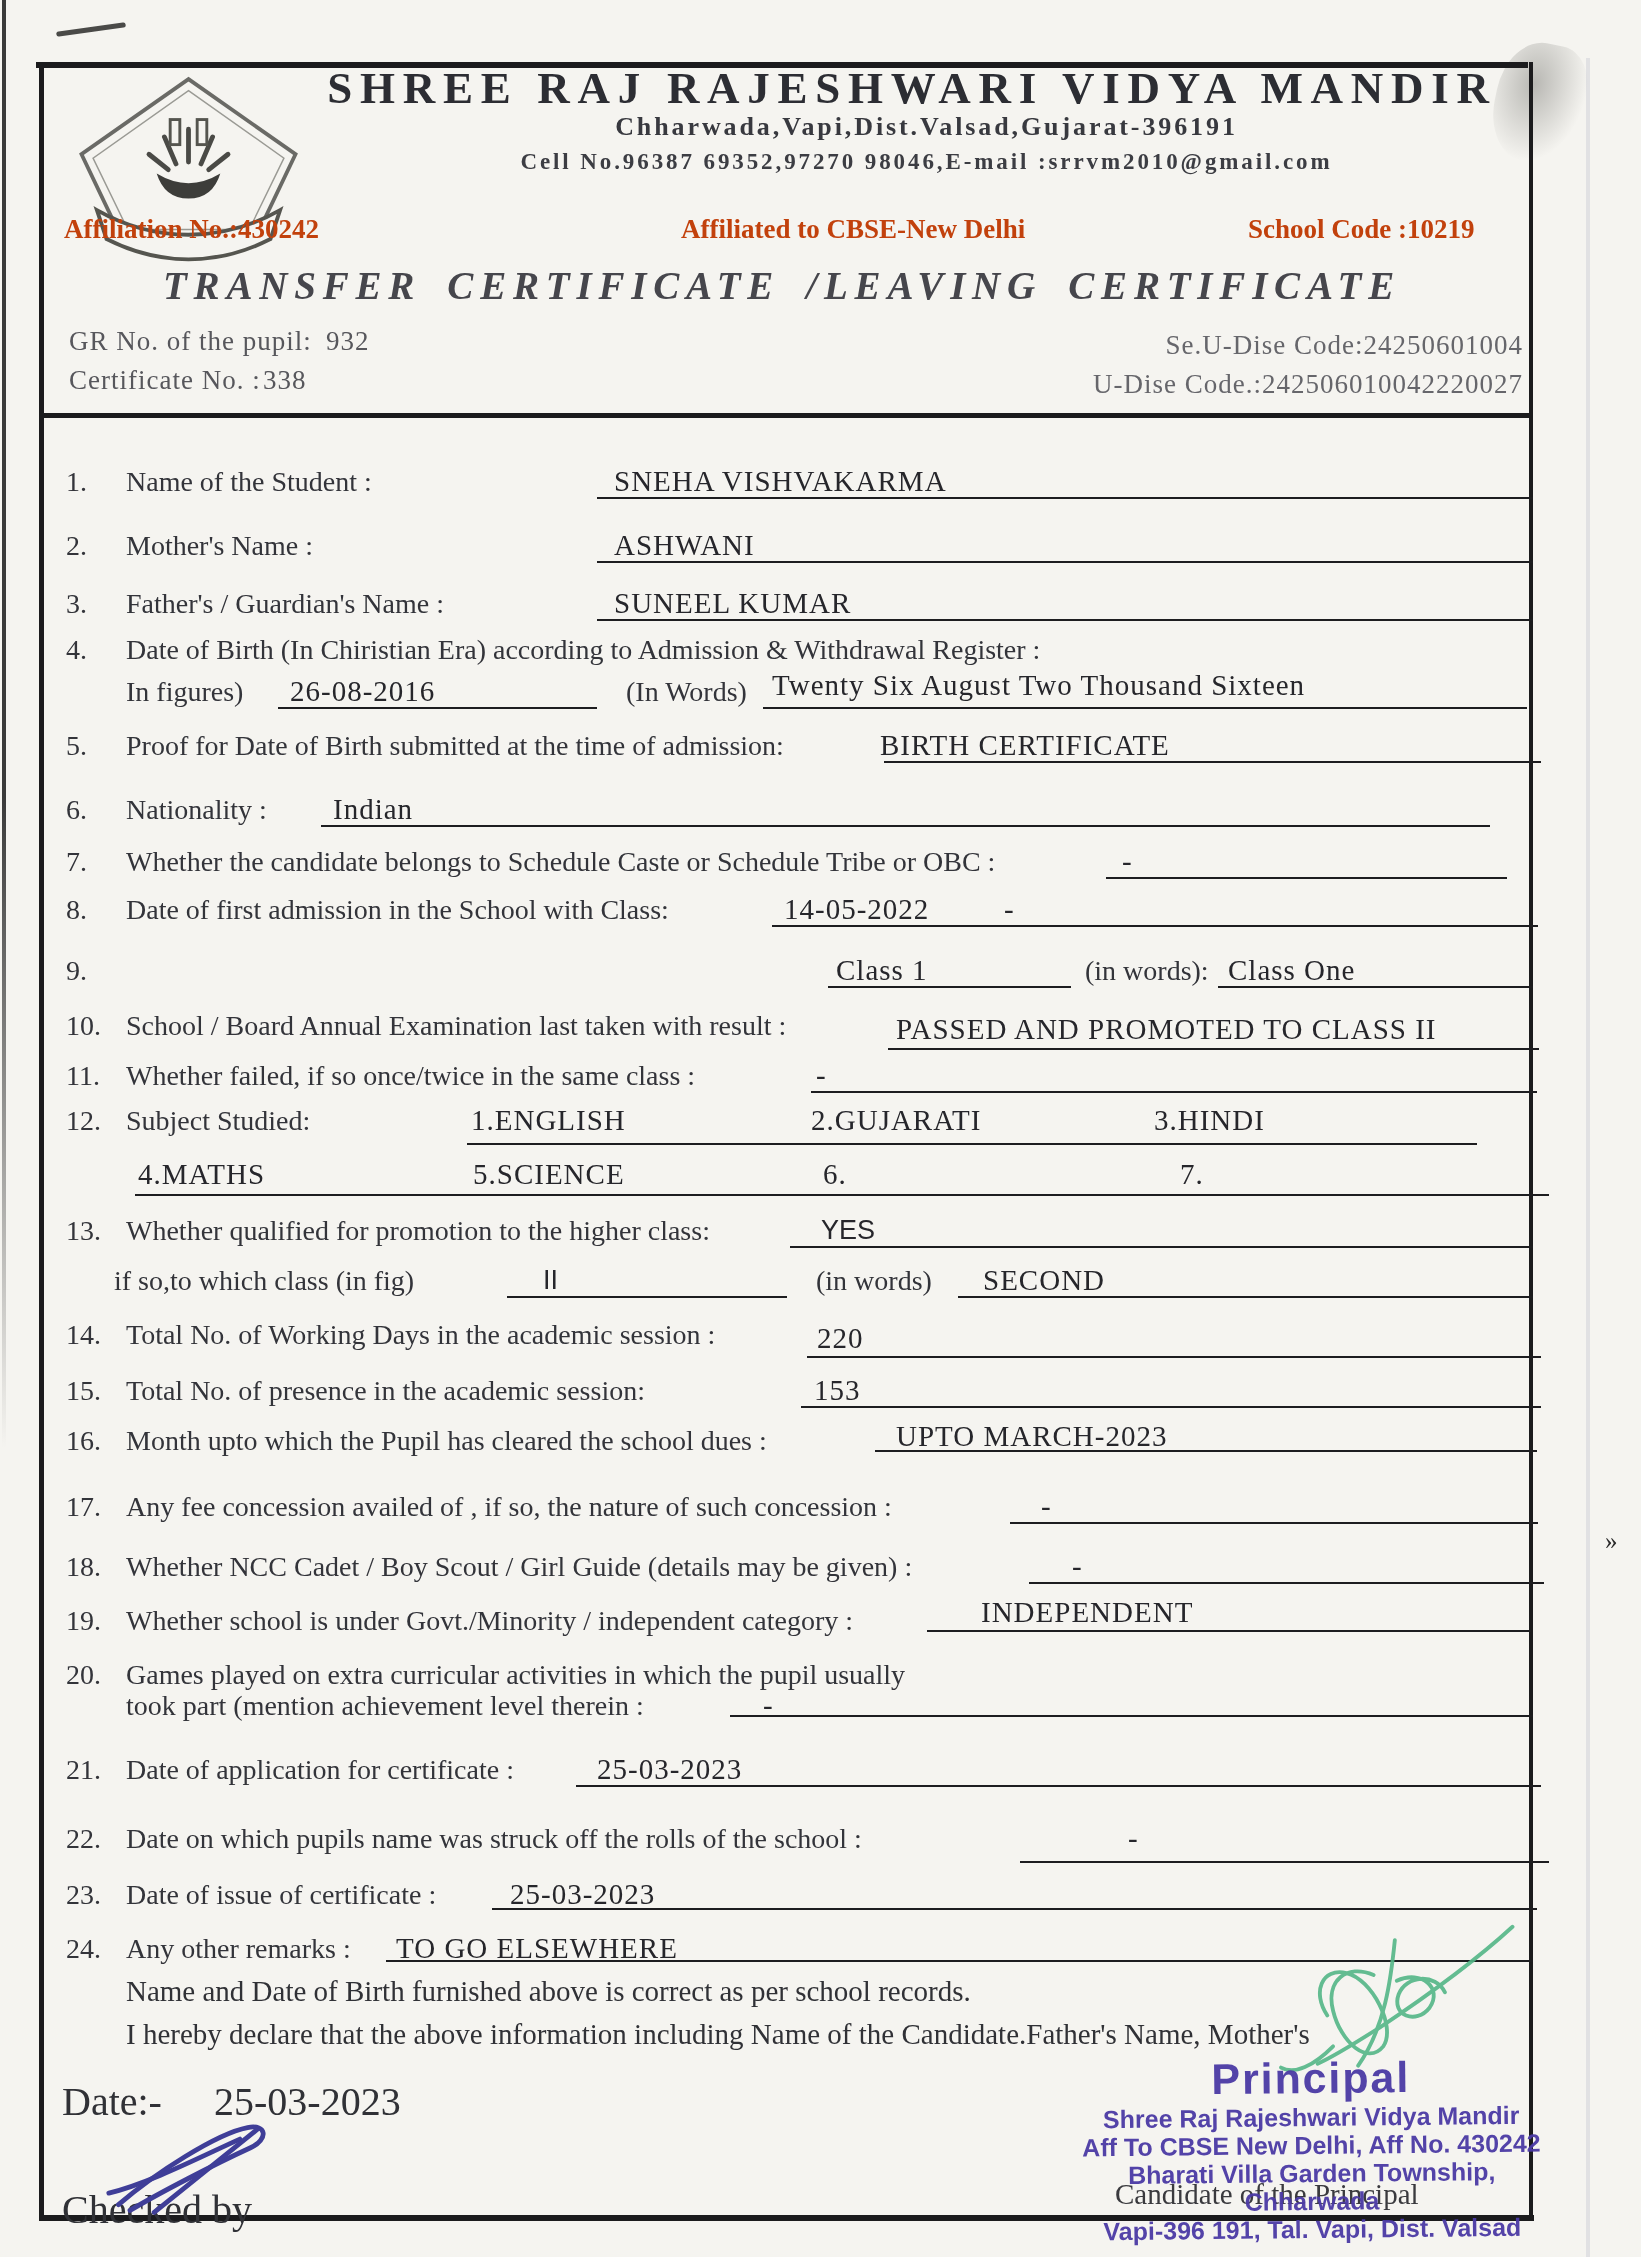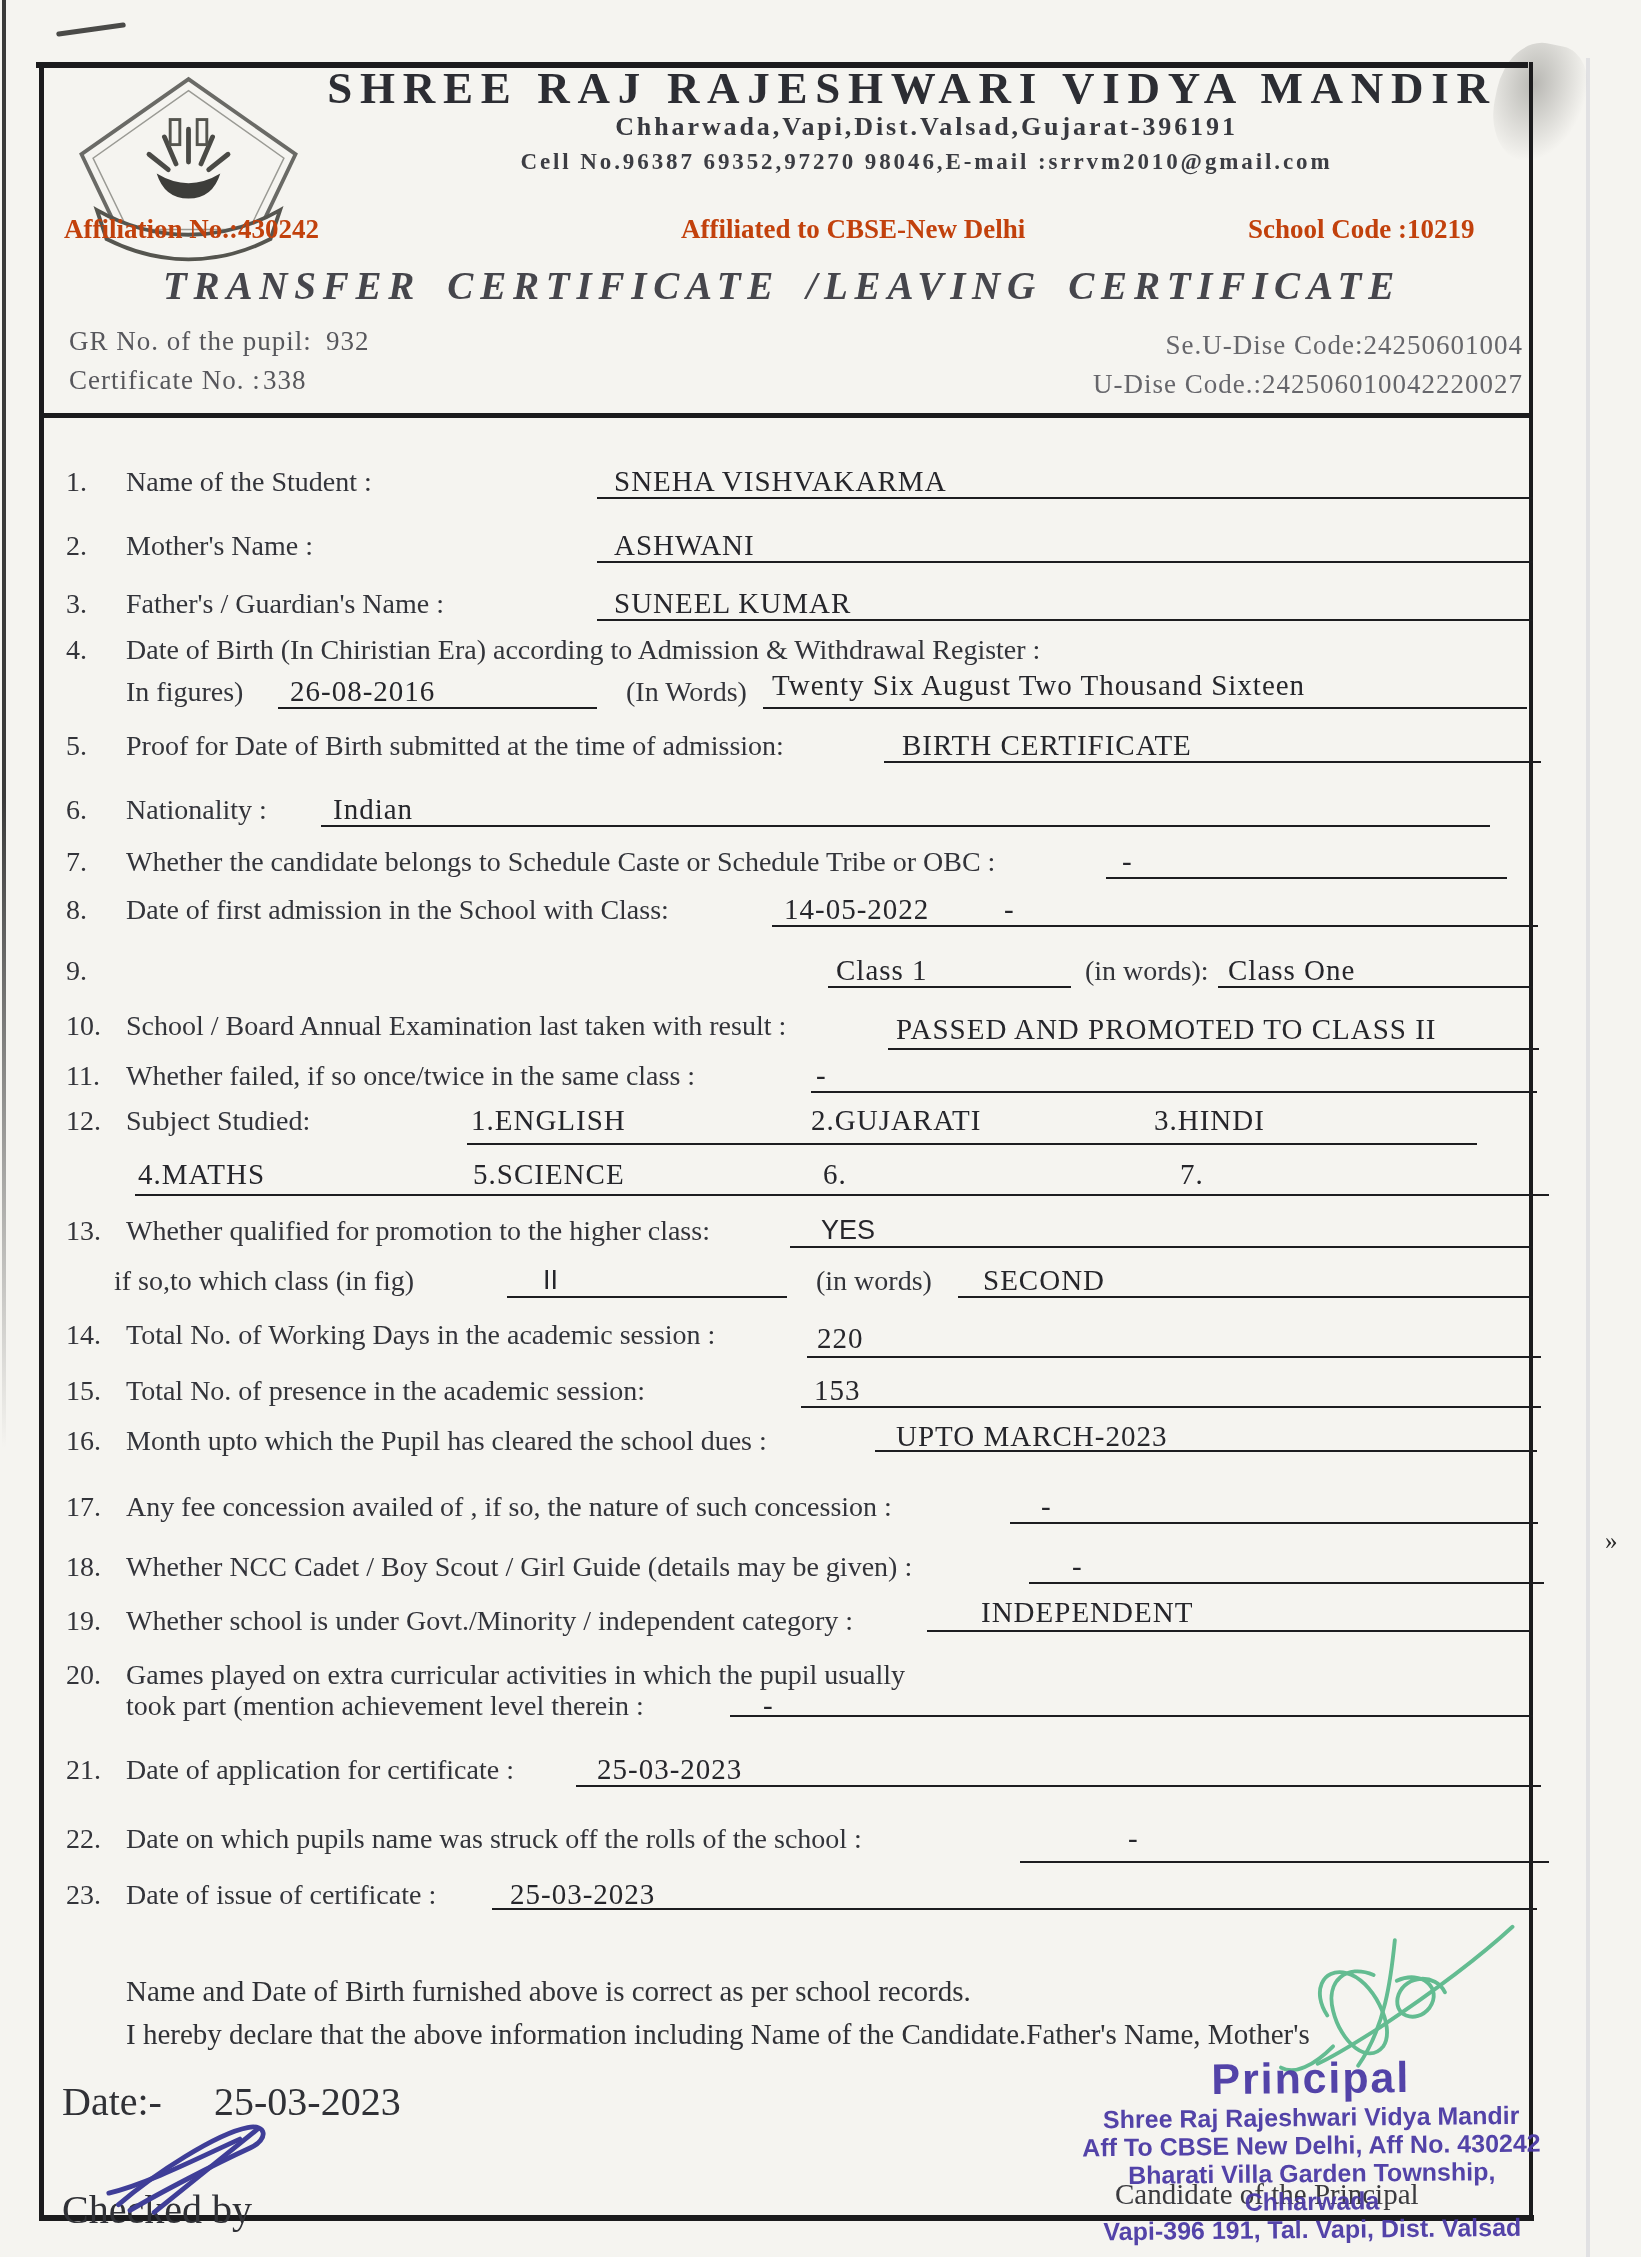--- a/index.html
+++ b/index.html
@@ -129,21 +129,21 @@
       <span class="val" style="left:290px">26-08-2016</span>
       <div class="uline" style="left:278px;width:319px"></div>
       <span class="lbl" style="left:626px">(In Words)</span>
       <span class="val" style="left:772px;top:-5.8px">Twenty Six  August Two Thousand Sixteen</span>
       <div class="uline" style="left:763px;right:114px"></div>
     </div>
 
   <div class="row" style="top:726px">
       <span class="num">5.</span>
       <span class="lbl">Proof for Date of Birth submitted at the time of admission:</span>
-      <span class="val" style="left:902px">BIRTH CERTIFICATE</span>
+      <span class="val" style="left:880px">BIRTH CERTIFICATE</span>
       <div class="uline" style="left:884px;right:100px"></div>
     </div>
 
   <div class="row" style="top:790px">
       <span class="num">6.</span>
       <span class="lbl">Nationality :</span>
       <span class="val" style="left:333px">Indian</span>
       <div class="uline" style="left:321px;right:151px"></div>
     </div>
 
@@ -284,20 +284,26 @@
       <div class="uline" style="left:1020px;right:92px;top:42px"></div>
     </div>
 
   <div class="row" style="top:1875px">
       <span class="num">23.</span>
       <span class="lbl">Date of issue of certificate :</span>
       <span class="val" style="left:510px">25-03-2023</span>
       <div class="uline" style="left:492px;right:104px;top:33px"></div>
     </div>
 
+  <div class="row" style="top:1929px">
+      <span class="num">24.</span>
+      <span class="lbl">Any other remarks :</span>
+      <span class="val" style="left:396px">TO GO ELSEWHERE</span>
+      <div class="uline" style="left:386px;right:108px;top:31px"></div>
+    </div>
 
   <div class="decl">
     <div>Name and Date of Birth furnished above is correct as per school records.</div>
     <div>I hereby declare that the above information including Name of the Candidate.Father's Name, Mother's</div>
   </div>
 
   <span class="fo" style="left:62px;top:2078px">Date:-</span>
   <span class="fo" style="left:214px;top:2078px">25-03-2023</span>
   <span class="fo" style="left:62px;top:2186px">Checked by</span>
 

